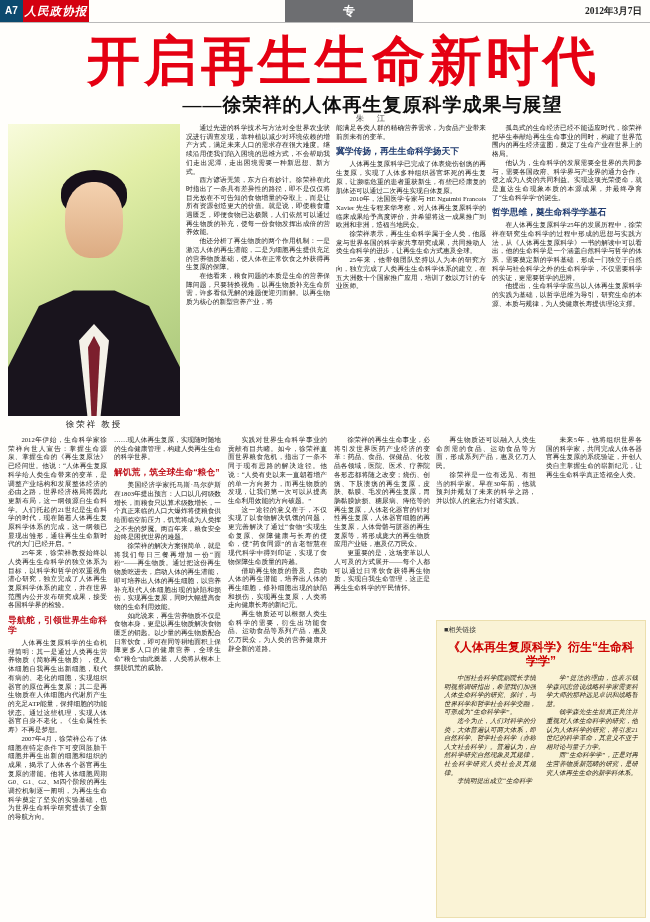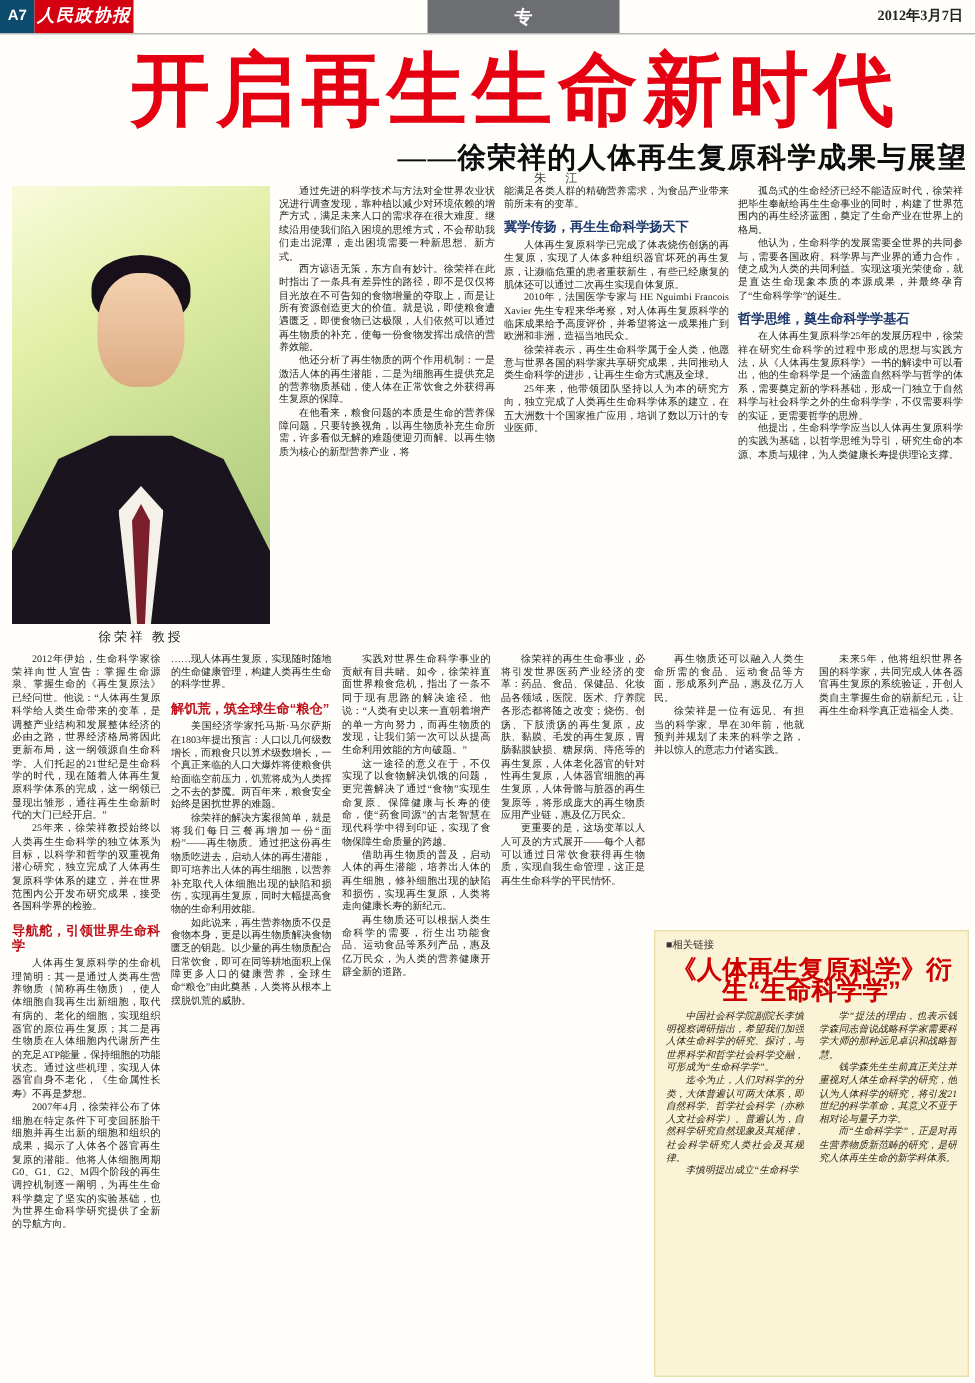--- a/index.html
+++ b/index.html
@@ -14,21 +14,21 @@
   .hdr-strip{position:absolute;left:89px;top:0;width:196px;height:22px;background:#cdced0;}
   .hdr-pinyin{font:7.5px/22px "Liberation Sans",sans-serif;color:#4c4f53;letter-spacing:3.5px;padding-left:12px;white-space:nowrap;}
   .hdr-sec{position:absolute;left:285px;top:0;width:128px;height:22px;background:#6d6e71;color:#fff;
         font:bold 12px/22px "Liberation Serif",serif;text-align:center;letter-spacing:26px;text-indent:26px;}
   .hdr-date{position:absolute;right:8px;top:0;height:22px;font:bold 9.5px/22px "Liberation Serif",serif;color:#222;}
   .hdr-rule{position:absolute;left:0;top:22px;width:650px;height:1px;background:#b9b9b9;}
   
   .headline{position:absolute;left:87px;top:32px;width:545px;
         font-family:"Liberation Sans",sans-serif;font-weight:900;font-size:53px;line-height:58px;
         color:#e50012;letter-spacing:4px;white-space:nowrap;}
-  .subhead{position:absolute;left:100px;top:92px;width:545px;text-align:right;
+  .subhead{position:absolute;left:100px;top:92px;width:545px;text-align:center;
         font-weight:bold;font-size:19px;color:#0e0e0e;letter-spacing:1px;white-space:nowrap;}
   .byline{position:absolute;left:100px;top:113px;width:545px;text-align:center;font-size:8px;color:#444;letter-spacing:4px;font-family:Liberation Mono, monospace;}
   
   .photo{position:absolute;left:8px;top:124px;width:172px;height:292px;overflow:hidden;
         background:linear-gradient(150deg,#f8fbdc 0%,#e3efa8 30%,#c3da8e 62%,#a3c277 100%);}
   .p-hair{position:absolute;left:53px;top:46px;width:66px;height:46px;border-radius:50% 50% 40% 40%;background:#17101a;}
   .p-head{position:absolute;left:57px;top:58px;width:58px;height:76px;border-radius:46% 46% 42% 42%;
         background:linear-gradient(#f4d2b0,#dcab82);}
   .p-body{position:absolute;left:0;bottom:0;width:172px;height:128px;background:#19141d;
         clip-path:polygon(0 100%,0 62%,18% 14%,38% 2%,62% 2%,82% 14%,100% 62%,100% 100%);}
@@ -51,21 +51,21 @@
   .b2{left:114px;top:436px;width:107px;height:480px;}
   .b3{left:228px;top:436px;width:99px; height:480px;}
   .b4{left:334px;top:436px;width:96px; height:480px;}
   .c1{left:436px;top:436px;width:100px;height:178px;}
   .c2{left:546px;top:436px;width:96px; height:178px;}
   
   .sidebox{position:absolute;left:436px;top:620px;width:210px;height:298px;background:#faf3d6;
         border:1px solid #ecdfae;box-sizing:border-box;padding:4px 7px;}
   .side-label{font-size:7px;color:#333;font-family:"Liberation Sans",sans-serif;}
   .side-title{margin:5px 0 6px 0;text-align:center;font-family:"Liberation Sans",sans-serif;
-        font-weight:bold;font-size:17px;line-height:14px;color:#cc0100;}
+        font-weight:bold;font-size:12px;line-height:14px;color:#cc0100;}
   .side-cols{display:flex;gap:10px;}
   .side-col{width:93px;height:246px;overflow:hidden;text-align:justify;
         font-style:italic;font-size:6.5px;line-height:8.6px;color:#2a2418;}
   .side-col p{margin:0;text-indent:2em;}
 </style>
 </head>
 <body>
 
 <div class="page">
 

